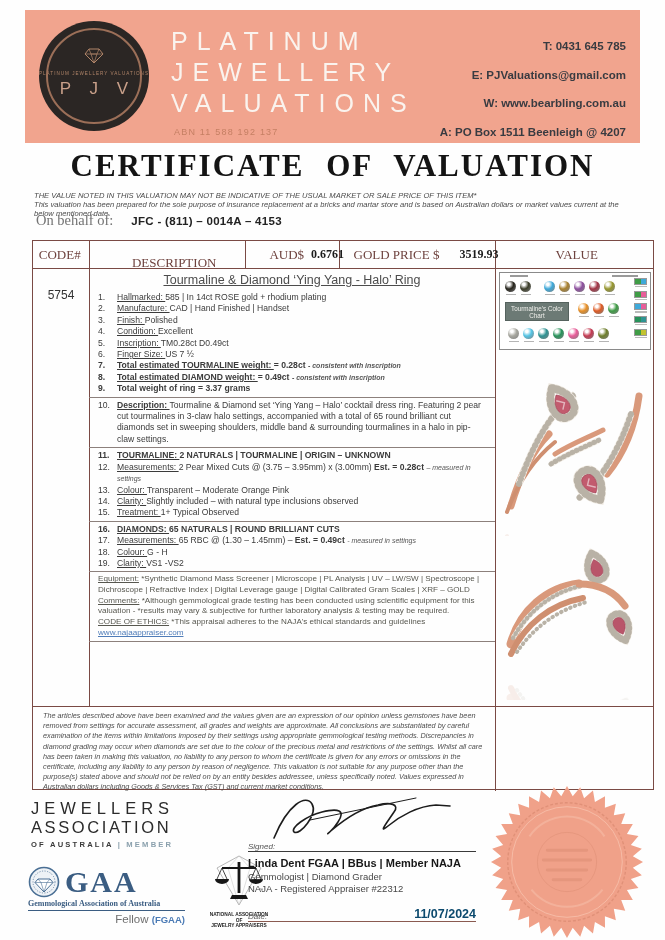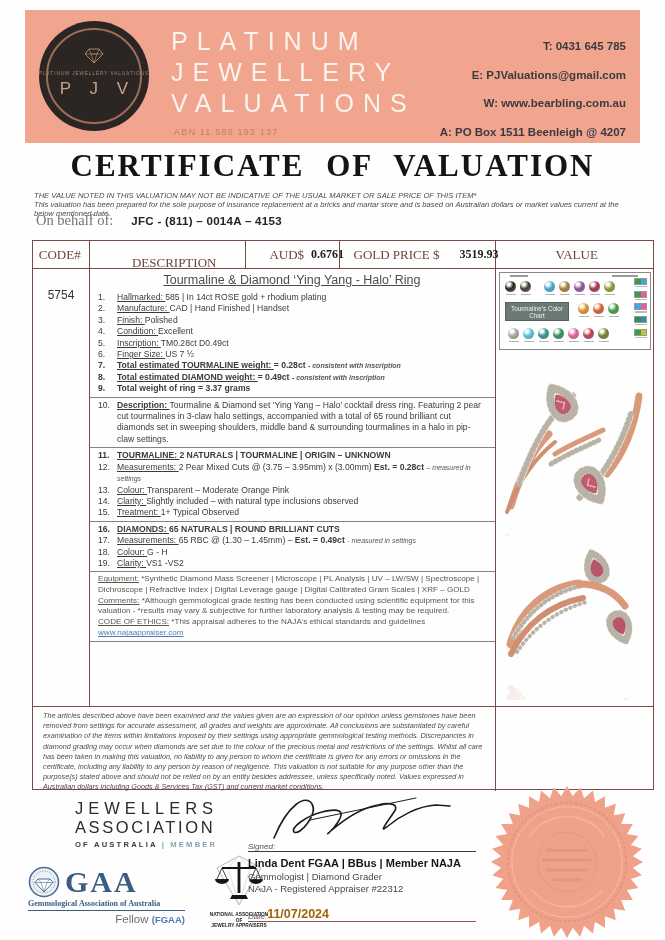--- a/index.html
+++ b/index.html
@@ -73,21 +73,21 @@
   .gemlab { width:10px; height:1.5px; background:#b5b5b5; margin-top:1.5px; }
   .swcol { position:absolute; right:3px; top:5px; display:flex; flex-direction:column; gap:3.5px; }
   .swwrap { display:flex; flex-direction:column; align-items:center; }
   .sw { width:13px; height:7px; border:0.5px solid #999; }
   .swlab { width:12px; height:1.2px; background:#bbb; margin-top:1px; }
   .tc-bar { position:absolute; height:2px; background:#9a9a9a; }
 
   .ring-photo { position:absolute; left:4px; }
 
   
-  .jaa { position:absolute; left:31px; top:799px; color:#2b2b2b;margin-left:44px; }
+  .jaa { position:absolute; left:31px; top:799px; color:#2b2b2b; }
   .jaa-l1 { font-size:16.5px; letter-spacing:5px; line-height:19px; }
   .jaa-l2 { font-size:16.5px; letter-spacing:2.6px; line-height:19px; }
   .jaa-l3 { font-size:7.6px; letter-spacing:2.2px; margin-top:3px; color:#3a3a3a; font-weight:700; }
   .jaa-l3 .mem { color:#8aa0ad; }
 
   .gaa { position:absolute; left:28px; top:866px; width:157px; }
   .gaa-row { display:flex; align-items:center; gap:5px; }
   .gaa-name { font-family:"Liberation Serif", serif; font-weight:700; font-size:30px; color:#3b5d82;
               letter-spacing:2px; line-height:30px; }
   .gaa-sub { font-family:"Liberation Serif", serif; font-weight:700; font-size:8px; color:#3b5d82;
@@ -100,21 +100,21 @@
 
   .sig-block { position:absolute; left:248px; top:792px; width:228px; }
   .sig-draw { position:absolute; left:18px; top:0px; }
   .sig-line { position:absolute; left:0; top:46px; width:100%; display:flex; align-items:flex-end;
               border-bottom:1.2px solid #3a3a3a; height:14px; }
   .lab-it { font-size:8px; font-style:italic; color:#555; }
   .sig-name { position:absolute; left:0; top:65px; font-size:11px; font-weight:700; color:#171717; }
   .sig-role { position:absolute; left:0; top:79px; font-size:9.5px; color:#474747; line-height:11.5px; }
   .date-line { position:absolute; left:0; top:112px; width:100%; display:flex; align-items:flex-end;
                border-bottom:1.2px solid #8a5a50; height:18px; }
-  .date-val { flex:1; text-align:left; font-size:12.5px; font-weight:700; color:#a16207; }
+  .date-val { flex:1; text-align:right; font-size:12.5px; font-weight:700; color:#0c4a6e; }
 
   .seal { position:absolute; left:490px; top:785px; }
 </style>
 </head>
 <body>
 
 <div class="page">
 
   <div class="banner">
     <div class="logo">

